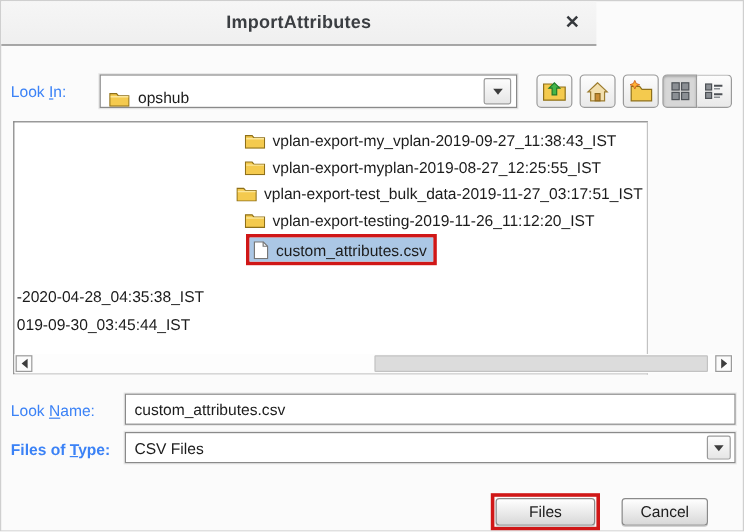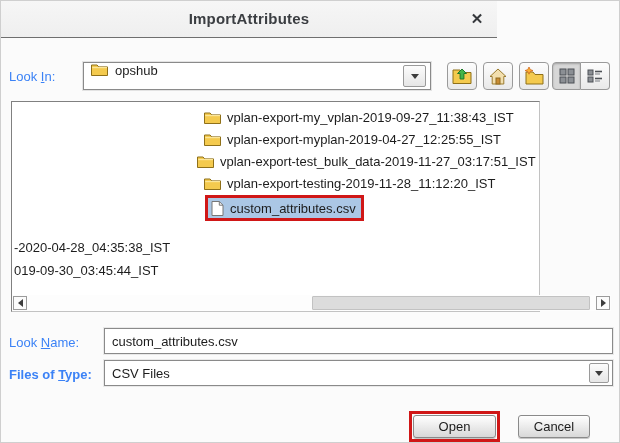--- a/index.html
+++ b/index.html
@@ -23,21 +23,21 @@
     position:absolute;right:10px;top:8px;width:20px;height:20px;
     font-size:15px;font-weight:bold;color:#35383c;text-align:center;line-height:20px;
     cursor:default;
   }
   
   .label{position:absolute;font-size:13px;color:#3b82f6;white-space:nowrap;}
   .mn{text-decoration:underline;}
   .lookin-combo{
     position:absolute;left:82px;top:61px;width:348px;height:28px;
     background:#fff;border:1px solid #8a8a8a;box-shadow:0 0 0 1px #e3e3e3;
-    display:flex;align-items:flex-start;
+    display:flex;align-items:flex-end;
   }
   .lookin-combo .fold{margin-left:7px;}
   .lookin-text{font-size:13px;margin-left:7px;}
   .combo-arrow-btn{
     position:absolute;right:4px;top:2px;width:23px;height:22px;
     background:linear-gradient(#fcfcfc,#e6e6e6);border:1px solid #9a9a9a;border-radius:2px;
     display:flex;align-items:center;justify-content:center;
   }
   .tri-down{width:0;height:0;border-left:4px solid transparent;border-right:4px solid transparent;border-top:5px solid #3c3c3c;}
   .tri-left{width:0;height:0;border-top:4px solid transparent;border-bottom:4px solid transparent;border-right:5px solid #3c3c3c;}
@@ -164,37 +164,37 @@
         <path d="M1.2 4.6 h14.8" stroke="#fbe69a" stroke-width="1.2"></path>
       </svg>
       <span>vplan-export-my_vplan-2019-09-27_11:38:43_IST</span>
     </div>
 
     <div class="lrow" style="left:192px;top:28px;">
       <svg width="17" height="13" viewBox="0 0 17 13">
         <path d="M0.5 2 h5.6 l1.6 1.9 h8.8 v8.6 h-16z" fill="#f4ca4e" stroke="#8f7019"></path>
         <path d="M1.2 4.6 h14.8" stroke="#fbe69a" stroke-width="1.2"></path>
       </svg>
-      <span>vplan-export-myplan-2019-04-27_12:25:55_IST</span>
+      <span>vplan-export-myplan-2019-08-27_12:25:55_IST</span>
     </div>
 
     <div class="lrow" style="left:185px;top:50px;">
       <svg width="17" height="13" viewBox="0 0 17 13">
         <path d="M0.5 2 h5.6 l1.6 1.9 h8.8 v8.6 h-16z" fill="#f4ca4e" stroke="#8f7019"></path>
         <path d="M1.2 4.6 h14.8" stroke="#fbe69a" stroke-width="1.2"></path>
       </svg>
       <span>vplan-export-test_bulk_data-2019-11-27_03:17:51_IST</span>
     </div>
 
     <div class="lrow" style="left:192px;top:72px;">
       <svg width="17" height="13" viewBox="0 0 17 13">
         <path d="M0.5 2 h5.6 l1.6 1.9 h8.8 v8.6 h-16z" fill="#f4ca4e" stroke="#8f7019"></path>
         <path d="M1.2 4.6 h14.8" stroke="#fbe69a" stroke-width="1.2"></path>
       </svg>
-      <span>vplan-export-testing-2019-11-28_11:12:20_IST</span>
+      <span>vplan-export-testing-2019-11-26_11:12:20_IST</span>
     </div>
 
     <div class="sel-wrap">
       <div class="sel-inner">
         <svg width="13" height="15" viewBox="0 0 13 15">
           <path d="M1 0.5 h7.3 L12 4.2 V14.5 H1z" fill="#ffffff" stroke="#777"></path>
           <path d="M8.3 0.5 V4.2 H12" fill="none" stroke="#777"></path>
         </svg>
         <span>custom_attributes.csv</span>
       </div>
@@ -225,17 +225,17 @@
     <span>Files of </span><span class="mn">T</span><span>ype:</span>
   </div>
   <div class="field" style="top:359px;">
     <span>CSV Files</span>
     <div class="combo-arrow-btn" style="right:3px;top:2px;width:20px;height:20px;">
       <div class="tri-down"></div>
     </div>
   </div>
 
   <div class="red-box" style="left:408px;top:410px;">
-    <div class="btn" style="width:83px;">Open</div>
+    <div class="btn" style="width:83px;">Files</div>
   </div>
   <div class="btn" style="position:absolute;left:517px;top:414px;width:72px;">Cancel</div>
 
 </div>
 
 </body></html>

